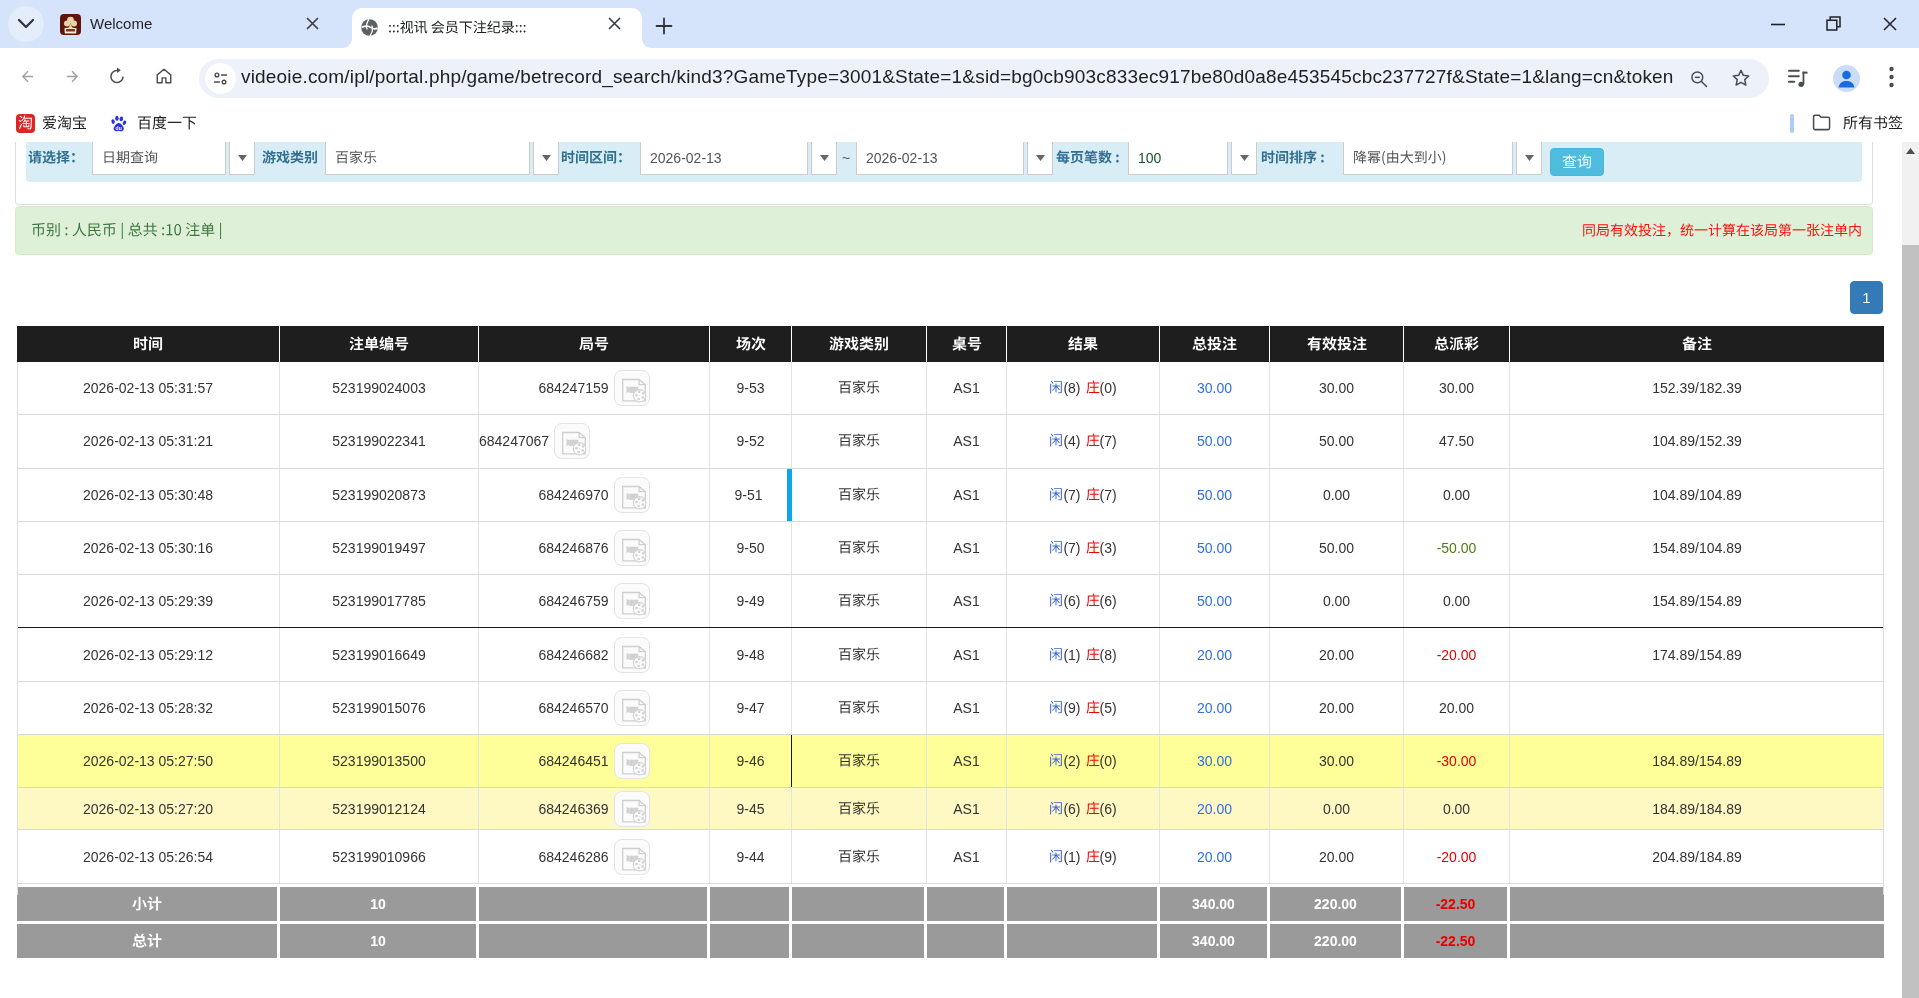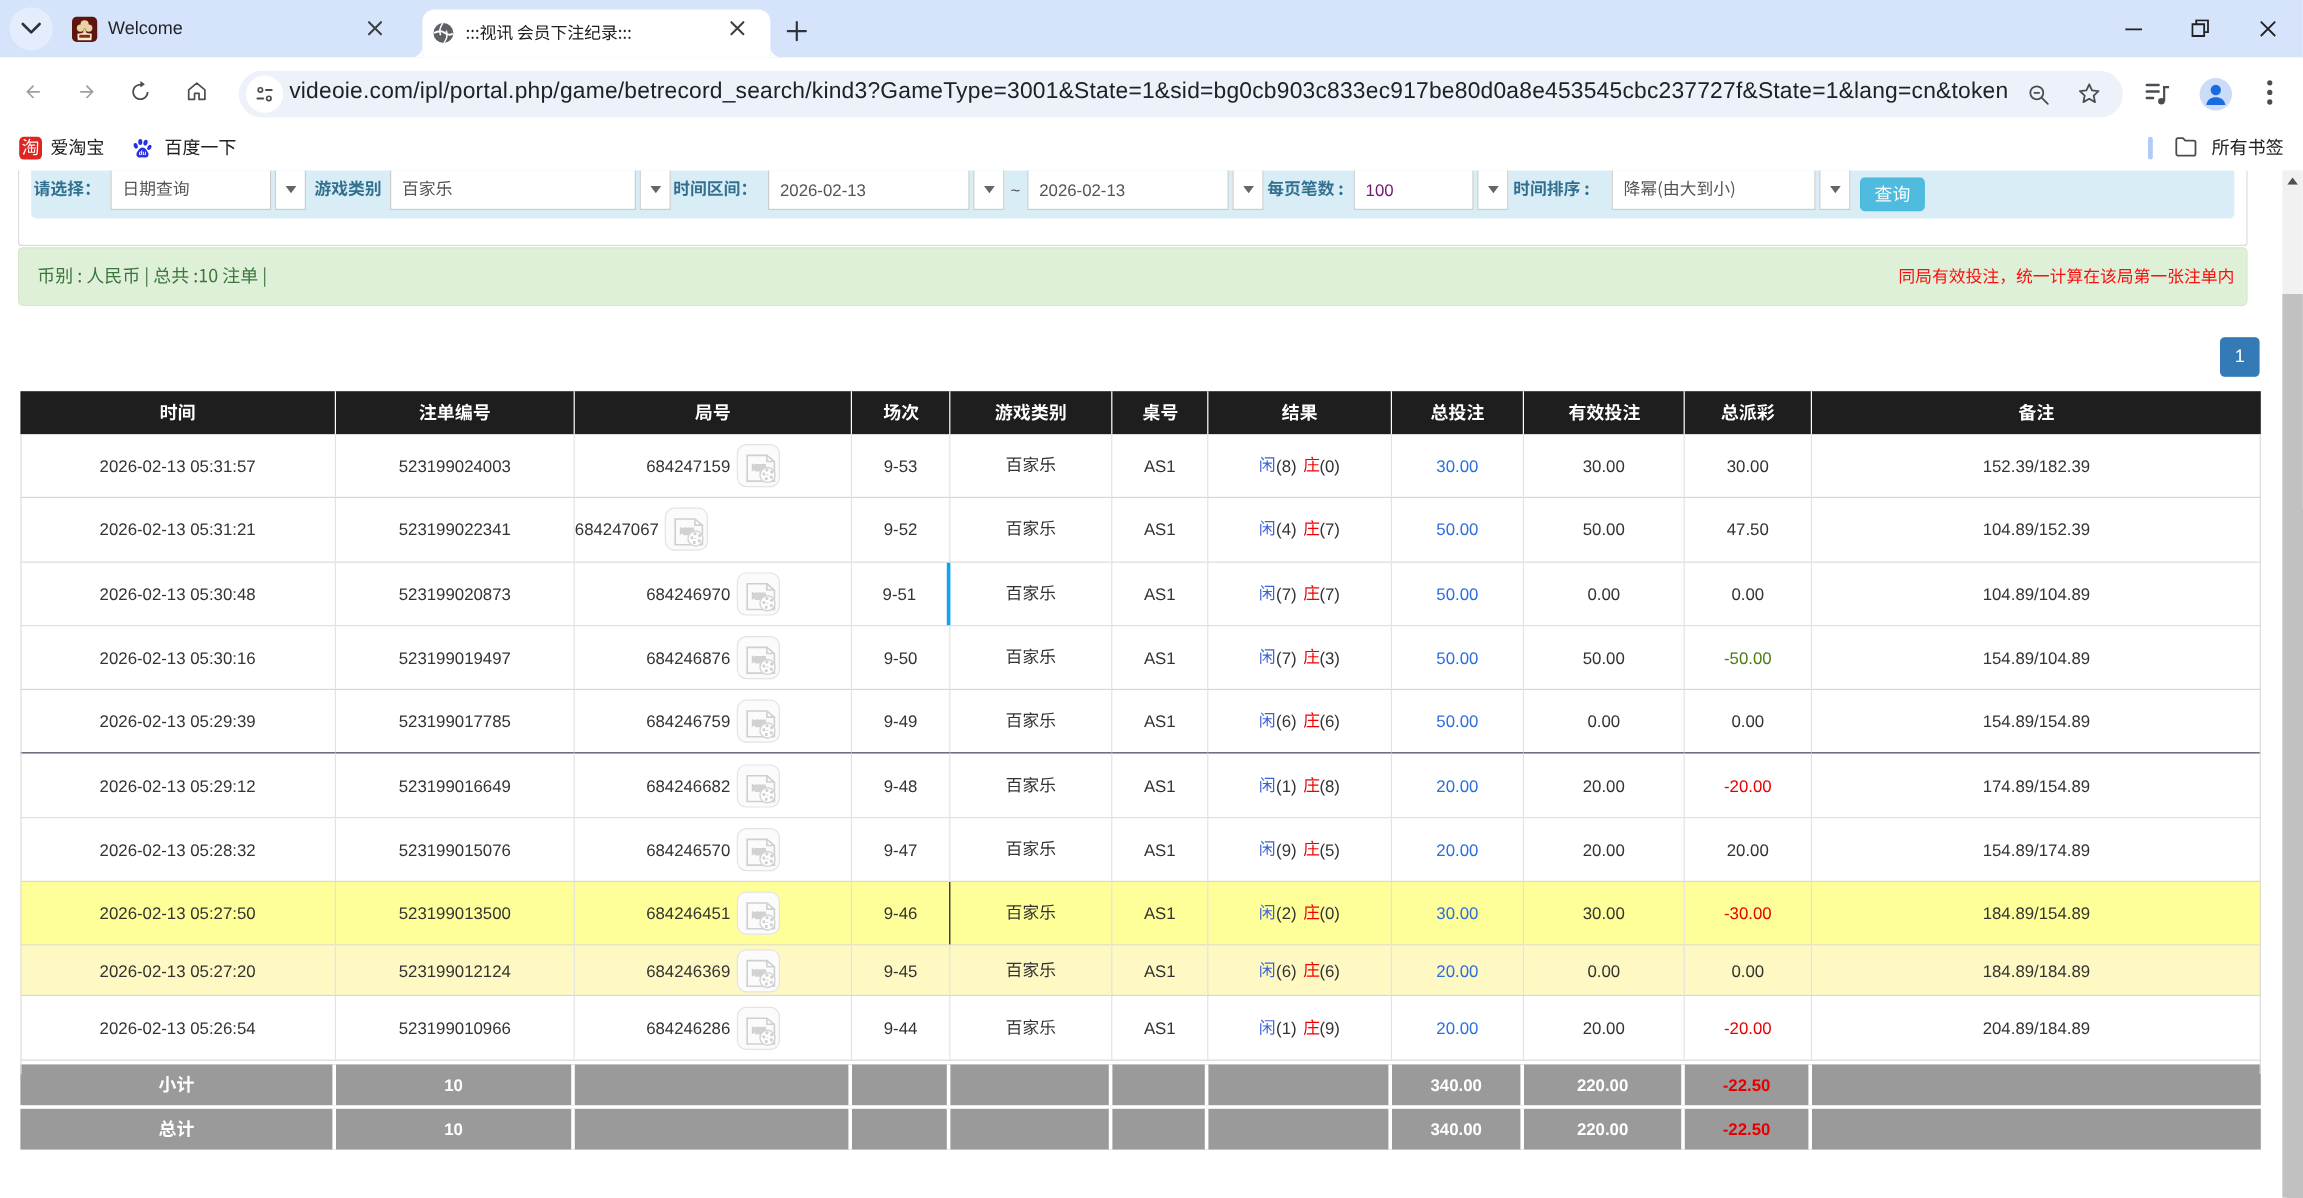--- a/index.html
+++ b/index.html
@@ -261,21 +261,21 @@
         <g fill="#31708f" transform="translate(0 12.3) scale(0.014000 -0.014000)">
           <path d="M708 470 705 360H585L619 394C593 418 549 447 505 470ZM35 364V257H174C162 178 149 103 137 44H200L679 43C675 30 671 20 667 15C657 1 648 -1 631 -1C610 -2 571 -1 526 3C541 -23 553 -63 554 -89C606 -92 656 -92 689 -87C723 -82 750 -72 772 -39C783 -24 792 1 799 43H923V148H811L818 257H967V364H823L828 522C828 537 829 575 829 575H235C253 599 270 625 287 652H929V759H349L379 821L259 856C208 732 120 604 28 527C58 511 111 477 136 457C160 482 185 510 210 542C204 485 197 425 189 364ZM390 430C429 412 472 385 506 360H308L321 470H431ZM693 148H576L609 182C583 207 538 236 494 261H701ZM377 223C417 203 462 175 497 148H278L294 261H416Z"></path>
           <path transform="translate(1000 0)" d="M441 449V270C441 173 385 70 40 6C67 -18 101 -65 114 -91C487 -13 565 124 565 268V449ZM536 95C650 45 806 -36 880 -91L954 3C874 57 714 132 604 176ZM149 601V135H272V491H738V138H867V601H503C517 628 532 659 546 691H942V802H67V691H411C403 661 393 629 384 601Z"></path>
           <path transform="translate(2000 0)" d="M48 192 59 88 397 112V74C397 -45 435 -79 573 -79C603 -79 739 -79 770 -79C882 -79 916 -42 931 84C898 91 849 109 823 128C816 41 807 25 760 25C727 25 612 25 586 25C529 25 519 32 519 75V120L954 151L943 252L519 224V286L877 311L867 407L519 384V436C654 445 785 459 893 479L841 579C655 545 366 525 112 519C123 493 135 450 137 420C220 421 308 424 397 428V377L96 357L106 258L397 278V215ZM583 858C561 792 525 727 482 675V767H265C274 787 282 808 290 828L175 858C143 765 87 670 23 610C51 595 101 563 124 544C154 577 184 620 212 667H227C252 625 276 575 286 542L389 583C381 606 366 637 348 667H475C460 650 444 634 428 620C456 604 506 571 529 551C561 582 593 622 621 667H660C681 632 701 592 709 564L813 602C807 620 795 644 781 667H952V767H675C684 787 693 807 700 828Z"></path>
           <path transform="translate(3000 0)" d="M424 838C408 800 380 745 358 710L434 676C460 707 492 753 525 798ZM374 238C356 203 332 172 305 145L223 185L253 238ZM80 147C126 129 175 105 223 80C166 45 99 19 26 3C46 -18 69 -60 80 -87C170 -62 251 -26 319 25C348 7 374 -11 395 -27L466 51C446 65 421 80 395 96C446 154 485 226 510 315L445 339L427 335H301L317 374L211 393C204 374 196 355 187 335H60V238H137C118 204 98 173 80 147ZM67 797C91 758 115 706 122 672H43V578H191C145 529 81 485 22 461C44 439 70 400 84 373C134 401 187 442 233 488V399H344V507C382 477 421 444 443 423L506 506C488 519 433 552 387 578H534V672H344V850H233V672H130L213 708C205 744 179 795 153 833ZM612 847C590 667 545 496 465 392C489 375 534 336 551 316C570 343 588 373 604 406C623 330 646 259 675 196C623 112 550 49 449 3C469 -20 501 -70 511 -94C605 -46 678 14 734 89C779 20 835 -38 904 -81C921 -51 956 -8 982 13C906 55 846 118 799 196C847 295 877 413 896 554H959V665H691C703 719 714 774 722 831ZM784 554C774 469 759 393 736 327C709 397 689 473 675 554Z"></path>
           <path transform="translate(4227 0)" d="M163 366C215 366 254 407 254 461C254 516 215 557 163 557C110 557 71 516 71 461C71 407 110 366 163 366ZM163 -14C215 -14 254 28 254 82C254 137 215 178 163 178C110 178 71 137 71 82C71 28 110 -14 163 -14Z"></path>
         </g>
       </svg>
     </div>
     <div class="ab flx" style="left:1128px;top:-2px;width:100px;height:35px;background:#fff;border:1px solid #cccccc;padding-left:9px">
-      <span style="font-size:14px;color:#701a75">100</span>
+      <span style="font-size:14px;color:#14532d">100</span>
     </div>
     <div class="ab flx" style="left:1231px;top:-2px;width:26px;height:35px;background:#fff;border:1px solid #cccccc;justify-content:center">
       <svg width="9" height="6" viewBox="0 0 9 6">
         <path d="M0 0 H9 L4.5 6 Z" fill="#666"></path>
       </svg>
     </div>
     <div class="ab flx" style="left:1261px;top:0px;height:31px">
       <svg class="cj" width="64" height="16" viewBox="0 0 64 16">
         <g fill="#31708f" transform="translate(0 12.3) scale(0.014000 -0.014000)">
           <path d="M459 428C507 355 572 256 601 198L708 260C675 317 607 411 558 480ZM299 385V203H178V385ZM299 490H178V664H299ZM66 771V16H178V96H411V771ZM747 843V665H448V546H747V71C747 51 739 44 717 44C695 44 621 44 551 47C569 13 588 -41 593 -74C693 -75 764 -72 808 -53C853 -34 869 -2 869 70V546H971V665H869V843Z"></path>
@@ -587,21 +587,21 @@
 <circle cx="26" cy="26.2" r="6.6" fill="#fff" stroke="#d4d4d4" stroke-width="1.3"></circle>
 <rect x="21.5" y="24.2" width="2.7" height="2.7" rx="0.9" fill="#d2d2d2" transform="rotate(-15 22.8 25.5)"></rect>
 <rect x="24.2" y="20.6" width="2.7" height="2.7" rx="0.9" fill="#d2d2d2"></rect>
 <rect x="28.3" y="22.3" width="2.7" height="2.7" rx="0.9" fill="#d2d2d2" transform="rotate(15 29.6 23.6)"></rect>
 <rect x="28" y="26.8" width="2.7" height="2.7" rx="0.9" fill="#d2d2d2"></rect>
 <rect x="23.6" y="28.3" width="2.7" height="2.7" rx="0.9" fill="#d2d2d2"></rect>
 <rect x="25.1" y="25.7" width="1.9" height="1" rx="0.5" fill="#d2d2d2"></rect>
 </svg>
           </span>
         </div>
-        <div class="flx" style="width:82px;border-right:3px solid #0ea5e9;justify-content:center;">9-51</div>
+        <div class="flx" style="width:82px;border-right:5px solid #0ea5e9;justify-content:center;">9-51</div>
         <div class="flx" style="width:135px;border-right:1px solid #e3e3e3;justify-content:center;">
           <svg class="cj" width="42" height="16" viewBox="0 0 42 16">
             <g fill="#333333" transform="translate(0 12.3) scale(0.014000 -0.014000)">
               <path d="M177 563V-81H253V-16H759V-81H837V563H497C510 608 524 662 536 713H937V786H64V713H449C442 663 431 607 420 563ZM253 241H759V54H253ZM253 310V493H759V310Z"></path>
               <path transform="translate(1000 0)" d="M423 824C436 802 450 775 461 750H84V544H157V682H846V544H923V750H551C539 780 519 817 501 847ZM790 481C734 429 647 363 571 313C548 368 514 421 467 467C492 484 516 501 537 520H789V586H209V520H438C342 456 205 405 80 374C93 360 114 329 121 315C217 343 321 383 411 433C430 415 446 395 460 374C373 310 204 238 78 207C91 191 108 165 116 148C236 185 391 256 489 324C501 300 510 277 516 254C416 163 221 69 61 32C76 15 92 -13 100 -32C244 12 416 95 530 182C539 101 521 33 491 10C473 -7 454 -10 427 -10C406 -10 372 -9 336 -5C348 -26 355 -56 356 -76C388 -77 420 -78 441 -78C487 -78 513 -70 545 -43C601 -1 625 124 591 253L639 282C693 136 788 20 916 -38C927 -18 949 9 966 23C840 73 744 186 697 319C752 355 806 395 852 432Z"></path>
               <path transform="translate(2000 0)" d="M236 278C187 189 109 94 38 32C56 20 86 -4 100 -17C169 52 253 158 309 254ZM692 247C765 167 851 55 891 -14L960 22C919 90 829 198 757 277ZM129 351C139 360 180 364 247 364H482V18C482 2 475 -3 458 -4C441 -4 382 -5 318 -3C329 -24 341 -57 345 -78C431 -78 482 -77 515 -64C547 -52 558 -30 558 18V364H924L925 440H558V641H482V440H201C219 515 237 609 245 698C462 703 716 723 875 763L832 829C679 789 398 770 171 764C169 648 143 519 135 486C126 450 117 427 104 422C112 403 125 367 129 351Z"></path>
             </g>
           </svg>
         </div>
         <div class="flx" style="width:80px;border-right:1px solid #e3e3e3;justify-content:center;">AS1</div>
@@ -844,21 +844,20 @@
           </svg>
           <span style="color:#333333">(5)</span>
         </div>
         <div class="flx" style="width:110px;border-right:1px solid #e3e3e3;justify-content:center;">
           <span style="color:#2e6fe0">20.00</span>
         </div>
         <div class="flx" style="width:134px;border-right:1px solid #e3e3e3;justify-content:center;">20.00</div>
         <div class="flx" style="width:106px;border-right:1px solid #e3e3e3;justify-content:center;">
           <span style="color:#333333">20.00</span>
         </div>
-        <div class="flx" style="width:374px;justify-content:center;">154.89/174.89</div>
       </div>
       <div style="display:flex;height:53.3px;background:#ffff99;border-bottom:1px solid #d8d8d8;font-size:14px;color:#333333">
         <div class="flx" style="width:263px;border-right:1px solid #e3e3e3;justify-content:center;">2026-02-13 05:27:50</div>
         <div class="flx" style="width:199px;border-right:1px solid #e3e3e3;justify-content:center;">523199013500</div>
         <div class="flx" style="width:231px;border-right:1px solid #e3e3e3;justify-content:center;">
           <span>684246451</span>
           <span style="display:inline-flex;width:36px;height:36px;border:1px solid #e3e3e3;border-radius:8px;background:#fbfbfb;align-items:center;justify-content:center;margin-left:5px">
 <svg width="36" height="36" viewBox="0 0 36 36">
 <path d="M8.1 9 H25.5 L32.1 14.5 V31.7 H8.1 Z" fill="none" stroke="#cfcfcf" stroke-width="1.4"></path>
 <path d="M25.5 9 V14.4 H32.1" fill="none" stroke="#cfcfcf" stroke-width="1.4"></path>

